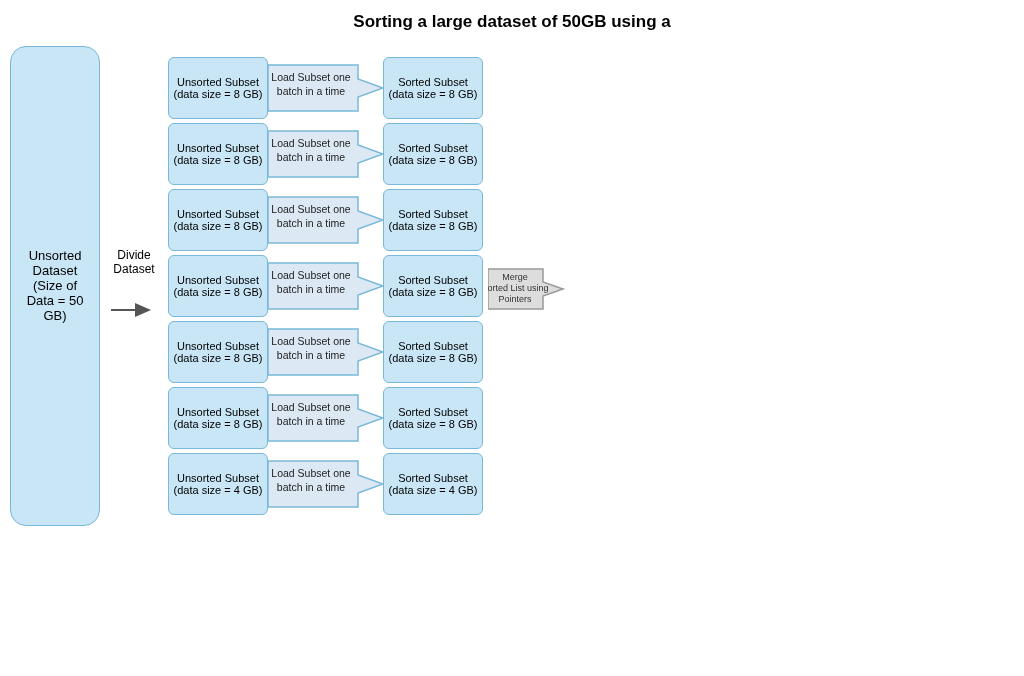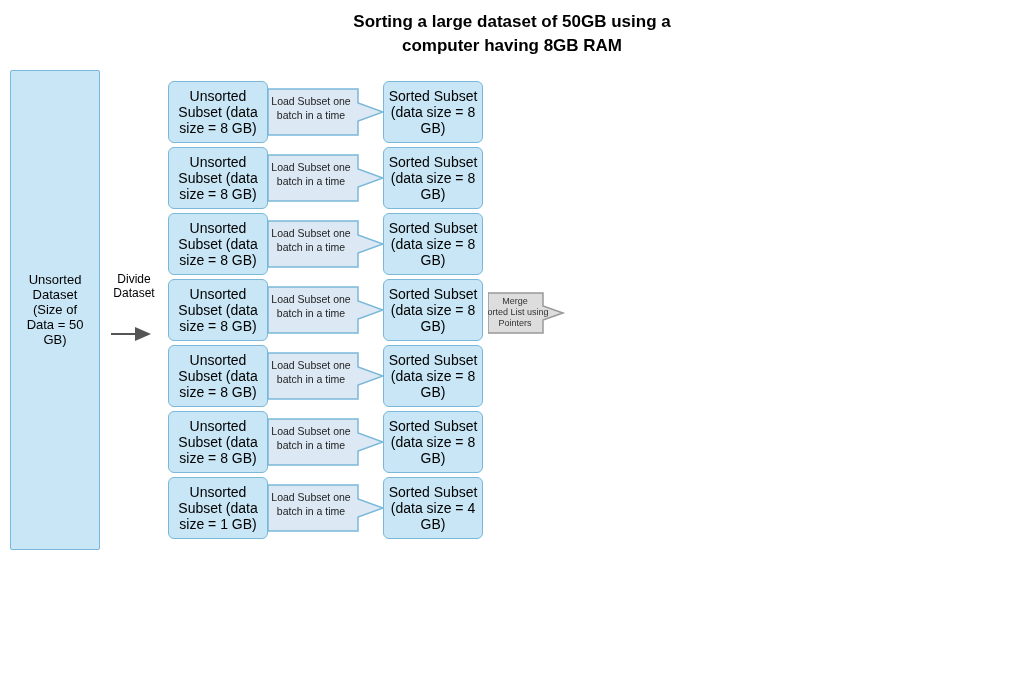--- a/index.html
+++ b/index.html
@@ -35,21 +35,21 @@
       display: flex;
       align-items: center;
       gap: 0px;
       width: 100%;
       padding: 0 10px;
     }
     
     .tall-box {
       background: #c8e6f5;
       border: 1.5px solid #7ab8d9;
-      border-radius: 2px;
+      border-radius: 16px;
       width: 90px;
       height: 480px;
       display: flex;
       align-items: center;
       justify-content: flex-end;
       text-align: center;
       font-size: 13px;
       padding: 8px;
       flex-shrink: 0;
     }
@@ -69,32 +69,31 @@
     .small-box {
       background: #c8e6f5;
       border: 1.5px solid #7ab8d9;
       border-radius: 6px;
       width: 100px;
       height: 62px;
       display: flex;
       align-items: center;
       justify-content: center;
       text-align: center;
-      font-size: 14px;
+      font-size: 11px;
       padding: 4px;
       flex-shrink: 0;
     }
   </style>
 </head>
 <body>
 
 <div class="diagram-container">
   <div class="title">
     <span>Sorting a large dataset of 50GB using a</span><br>
-    <span>computer having 8GB RAM</span>
   </div>
 
   <div class="main-layout">
 
     <div class="tall-box">
       <span>Unsorted Dataset (Size of Data = 50 GB)</span>
     </div>
 
     <div style="display:flex;flex-direction:column;align-items:center;justify-content:center;width:68px;flex-shrink:0;">
       <div style="font-size:12px;text-align:center;margin-bottom:20px;">Divide
@@ -170,21 +169,21 @@
           <div style="position: relative; width: 115px; height: 62px; display: flex; align-items: center; justify-content: center; flex-shrink: 0;">
             <svg width="115" height="62" viewBox="0 0 115 62">
               <polygon points="0,8 90,8 90,22 115,31 90,40 90,54 0,54" fill="#dce9f5" stroke="#7ab8d9" stroke-width="1.5"></polygon>
               <text x="43" y="24" font-size="10.5" text-anchor="middle" fill="#222">Load Subset one</text>
               <text x="43" y="38" font-size="10.5" text-anchor="middle" fill="#222">batch in a time</text>
             </svg>
           </div>
           <div class="small-box">Sorted Subset (data size = 8 GB)</div>
         </div>
         <div class="row-item">
-          <div class="small-box">Unsorted Subset (data size = 1 GB)</div>
+          <div class="small-box">Unsorted Subset (data size = 4 GB)</div>
           <div style="position: relative; width: 115px; height: 62px; display: flex; align-items: center; justify-content: center; flex-shrink: 0;">
             <svg width="115" height="62" viewBox="0 0 115 62">
               <polygon points="0,8 90,8 90,22 115,31 90,40 90,54 0,54" fill="#dce9f5" stroke="#7ab8d9" stroke-width="1.5"></polygon>
               <text x="43" y="24" font-size="10.5" text-anchor="middle" fill="#222">Load Subset one</text>
               <text x="43" y="38" font-size="10.5" text-anchor="middle" fill="#222">batch in a time</text>
             </svg>
           </div>
           <div class="small-box">Sorted Subset (data size = 4 GB)</div>
         </div>
       </div>

